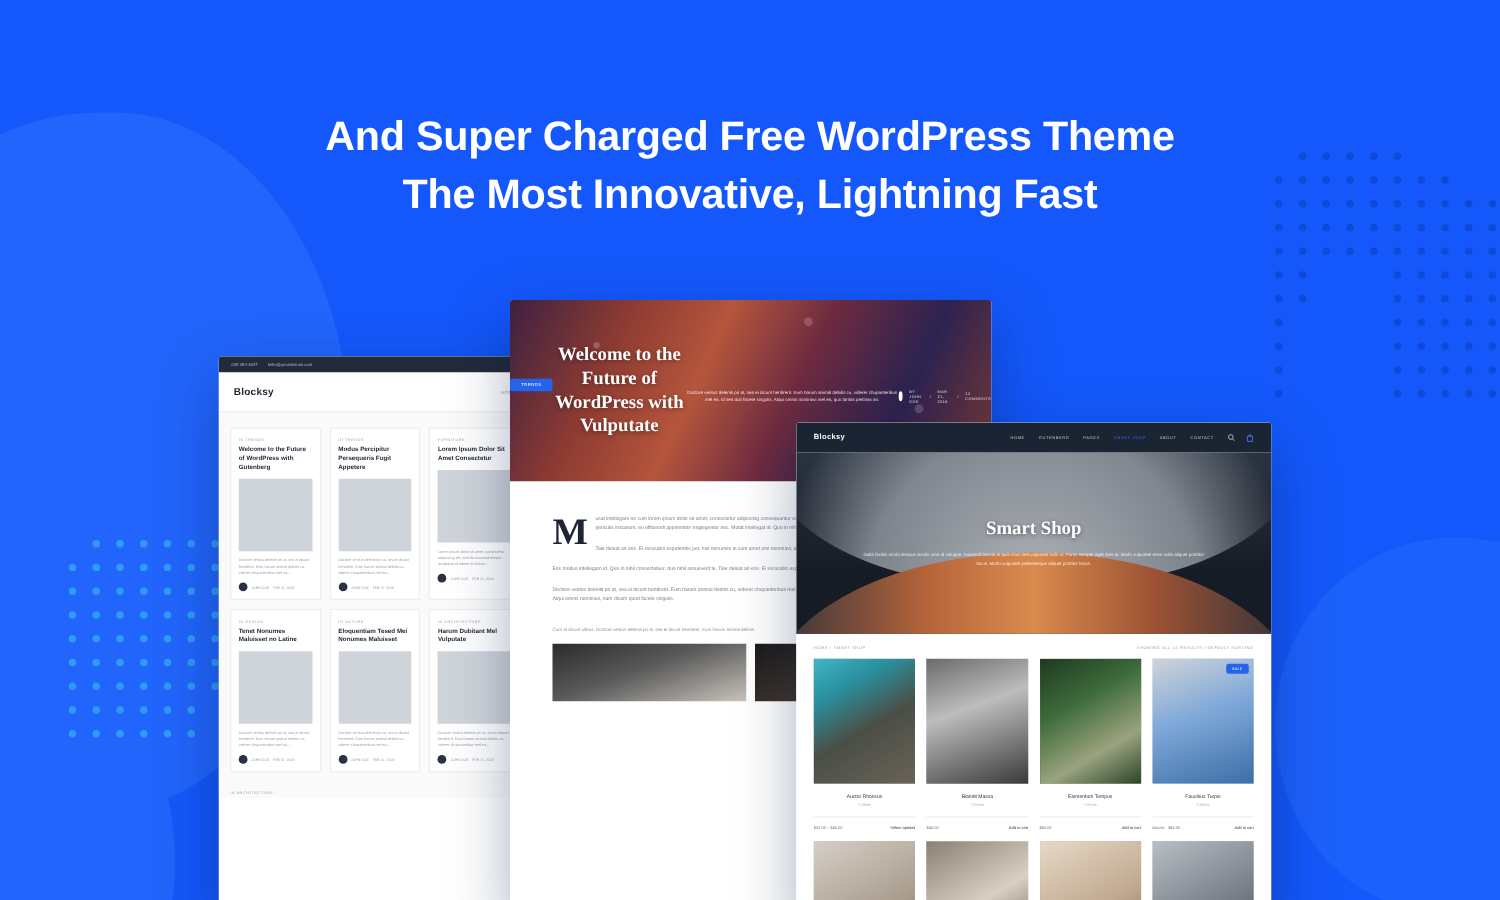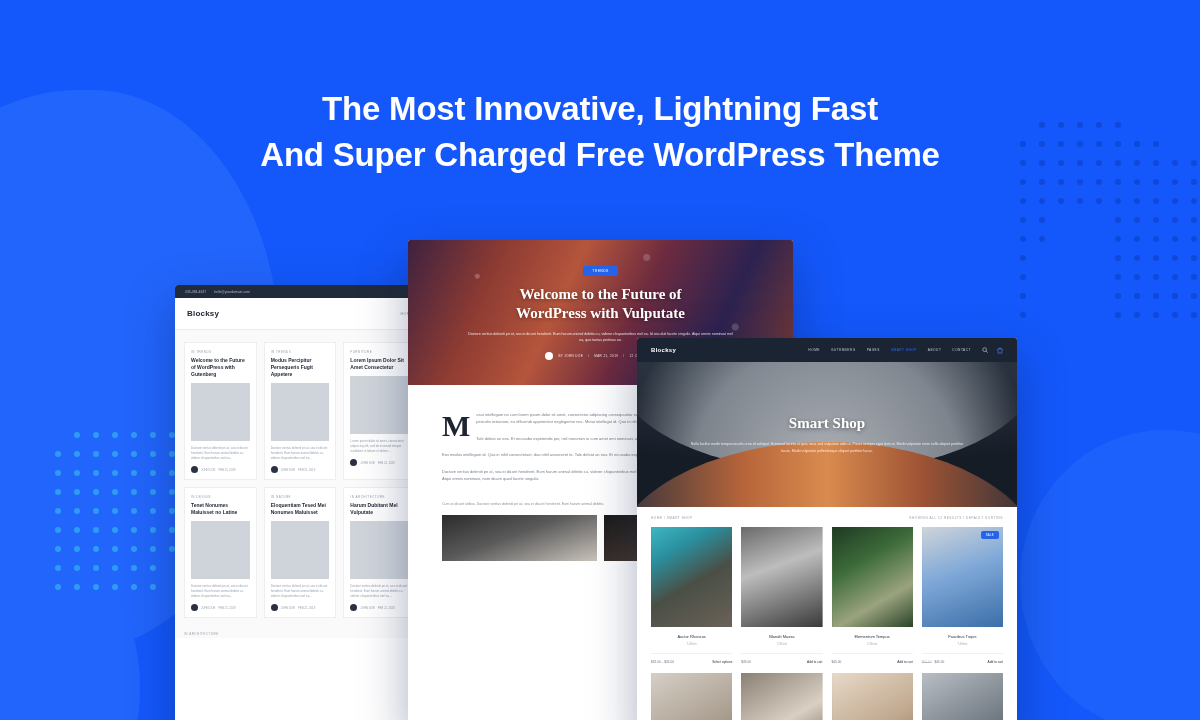--- a/index.html
+++ b/index.html
@@ -83,21 +83,21 @@
     left:408px; top:240px; width:385px; height:490px;
     border-radius:2px;
   }
   #mock-center .hero {
     height:145px; position:relative;
     background:
       radial-gradient(circle at 18% 25%, rgba(255,255,255,.22) 0 2px, transparent 3px),
       radial-gradient(circle at 62% 12%, rgba(255,255,255,.18) 0 3px, transparent 4px),
       radial-gradient(circle at 85% 60%, rgba(255,255,255,.18) 0 3px, transparent 4px),
       linear-gradient(115deg,#3d2140 0%,#8d3b32 22%,#b5553c 40%,#6d2b3f 58%,#2c2250 78%,#7d3a33 100%);
-    display:flex; flex-direction:column; align-items:center; justify-content:center;
+    display:flex; flex-direction:row; align-items:center; justify-content:center;
   }
   #mock-center .hero .pill {
     background:#2563eb; color:#fff; font-size:3.4px; padding:3px 9px; border-radius:2px;
     letter-spacing:.4px; margin-bottom:9px;
   }
   #mock-center .hero h1 {
     font-family:"Liberation Serif", serif;
     color:#fff; font-size:15px; line-height:19px; text-align:center; font-weight:bold;
     text-shadow:0 1px 4px rgba(0,0,0,.4);
   }
@@ -346,22 +346,22 @@
       <i style="left: 0px; top: 190px;"></i>
       <i style="left: 95px; top: 190px;"></i>
       <i style="left: 114px; top: 190px;"></i>
       <i style="left: 133px; top: 190px;"></i>
       <i style="left: 152px; top: 190px;"></i>
       <i style="left: 171px; top: 190px;"></i>
     </div>
 </div>
 
 <div class="headline">
+  <span>And Super Charged Free WordPress Theme</span>
   <span>The Most Innovative, Lightning Fast</span>
-  <span>And Super Charged Free WordPress Theme</span>
 </div>
 
 <div class="mock" id="mock-left">
   <div class="topbar">
     <span>035-384-4637</span>
     <span>hello@yourdomain.com</span>
   </div>
   <div class="brandbar">
     <span class="logo">Blocksy</span>
     <span class="menu">HOME</span>

